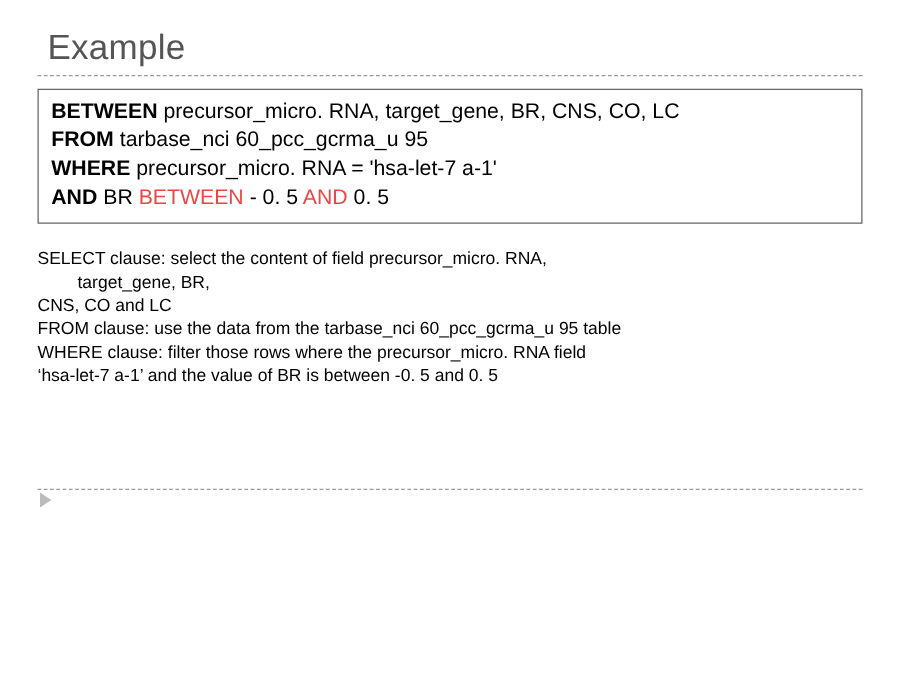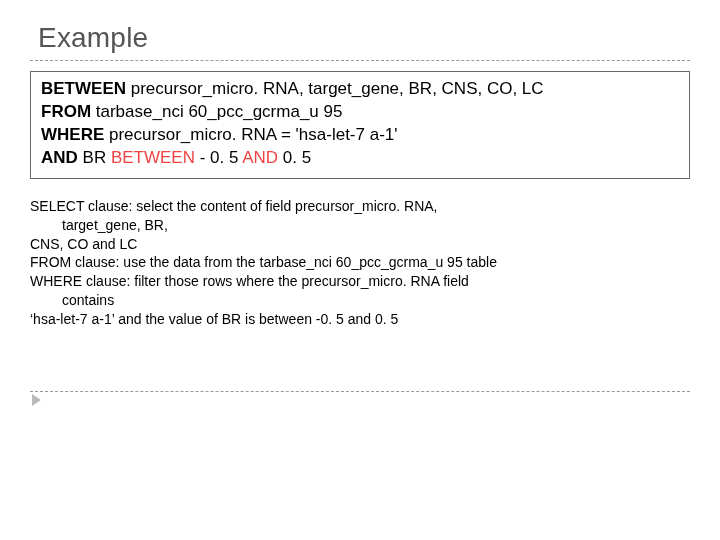--- a/index.html
+++ b/index.html
@@ -86,20 +86,19 @@
       <span class="kw">AND </span><span>BR </span><span class="red">BETWEEN </span><span>- 0. 5 </span><span class="red">AND </span><span>0. 5</span>
     </div>
   </div>
 
   <div class="expl">
     <div class="line">SELECT clause: select the content of field precursor_micro. RNA,</div>
     <div class="line indent">target_gene, BR,</div>
     <div class="line">CNS, CO and LC</div>
     <div class="line">FROM clause: use the data from the tarbase_nci 60_pcc_gcrma_u 95 table</div>
     <div class="line">WHERE clause: filter those rows where the precursor_micro. RNA field</div>
-    <div class="line indent">contains</div>
     <div class="line">‘hsa-let-7 a-1’ and the value of BR is between -0. 5 and 0. 5</div>
   </div>
 
   <hr class="dashline bottom">
   <div class="arrow"></div>
 
 </div>
 
 </body></html>

